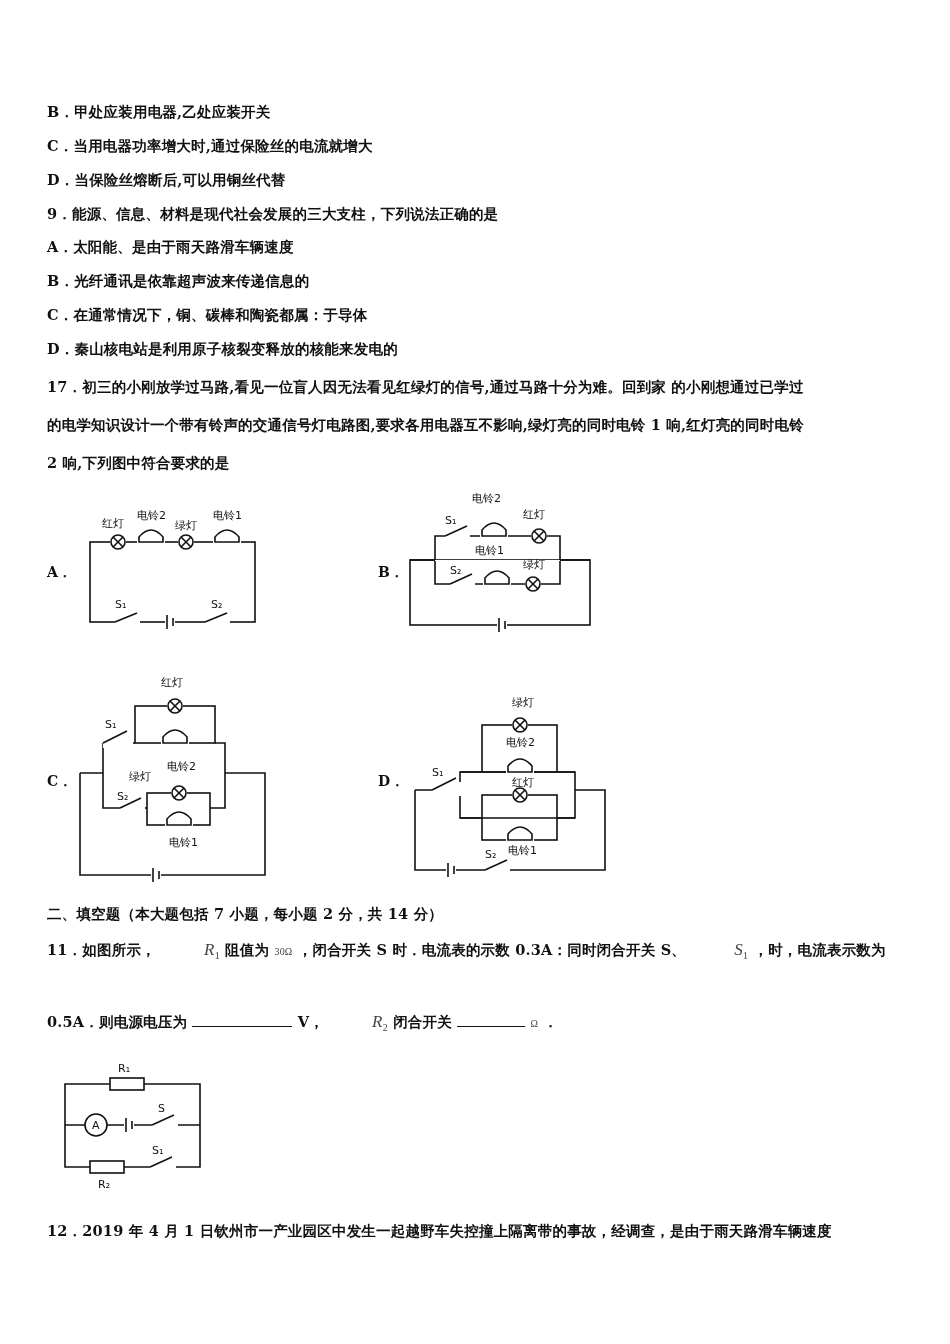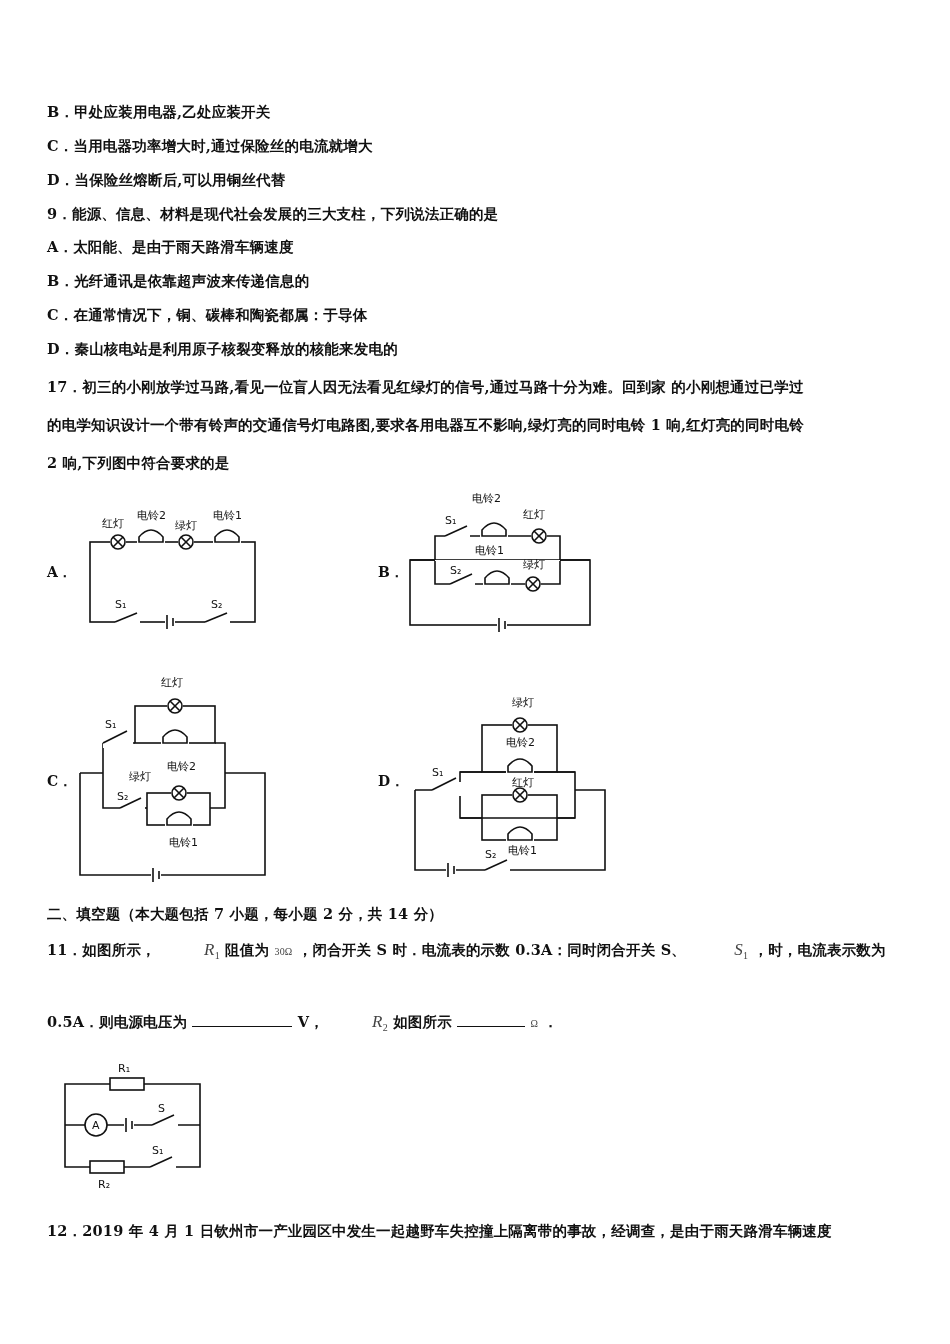--- a/index.html
+++ b/index.html
@@ -203,21 +203,21 @@
   <span class="omega">30Ω</span>
   <span>，闭合开关 S 时．电流表的示数 0.3A：同时闭合开关 S、</span>
   <span class="it"><span>S</span><sub>1</sub></span>
   <span>，时，电流表示数为</span>
 </div>
 <div class="line" style="top:1012px">
   <span>0.5A．则电源电压为</span>
   <span class="blank" style="width:100px"></span>
   <span>V，</span>
   <span class="it"><span>R</span><sub>2</sub></span>
-  <span>如图所示</span>
+  <span>闭合开关</span>
   <span class="blank" style="width:68px"></span>
   <span class="omega">Ω</span>
   <span>．</span>
 </div>
 
 <svg style="left:60px;top:1062px" width="160" height="130">
   <path class="wire" d="M5 22 L5 105 L140 105 L140 22 Z"></path>
   <line class="wire" x1="5" y1="63" x2="140" y2="63"></line>
 
   <rect x="50" y="16" width="34" height="12" fill="#fff" stroke="#111" stroke-width="1.6"></rect>

